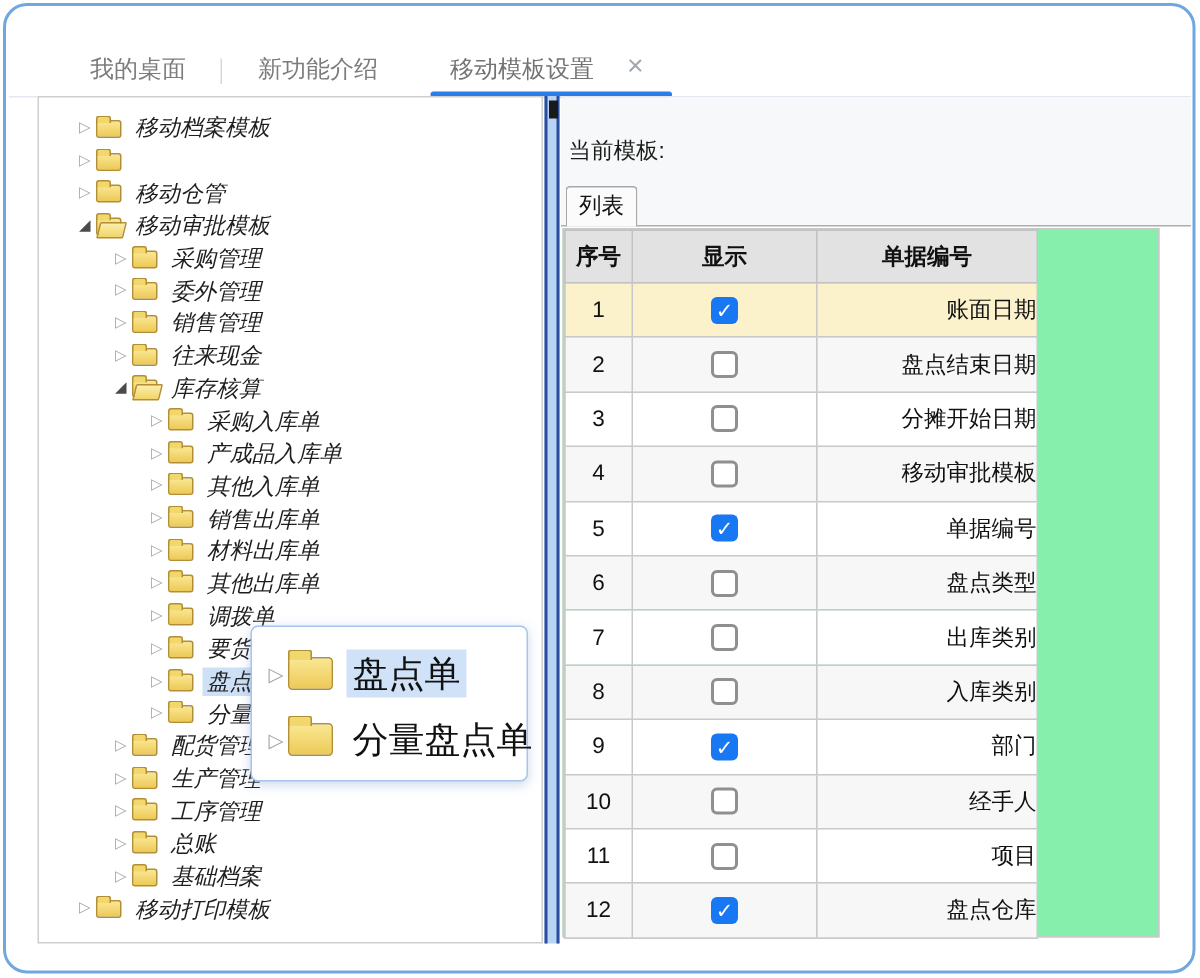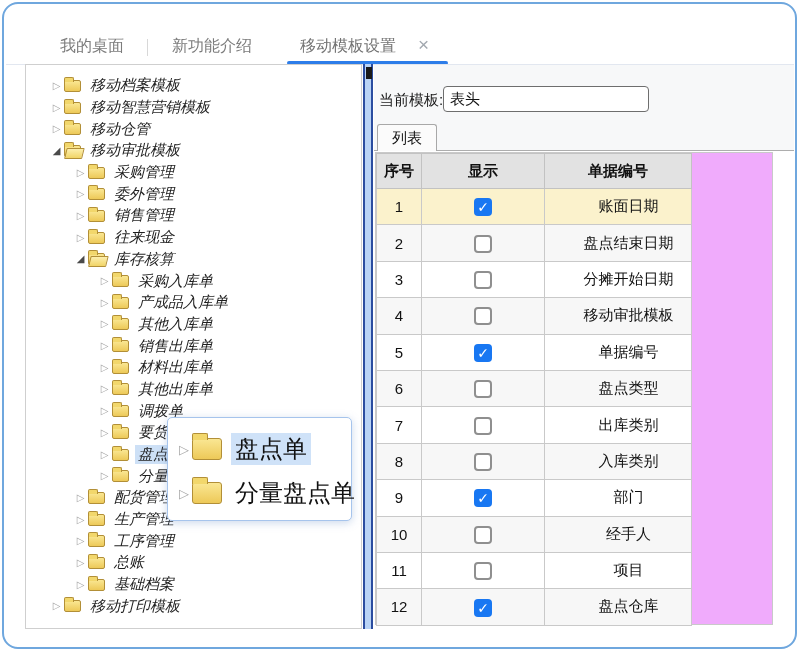--- a/index.html
+++ b/index.html
@@ -46,35 +46,35 @@
   .splitter { position:absolute; left:363px; top:64px; width:10px; height:565px;
               background:#B9D3F5; border-left:2px solid #2B4DA0; border-right:2px solid #2B4DA0; z-index:3; cursor:col-resize; }
   .splitter .grip { position:absolute; left:1px; top:3px; width:6px; height:12px; background:#1A1A1A; }
 
   
   .rpanel { position:absolute; left:374px; top:65px; width:420px; height:564px; background:#fff; z-index:2; }
   .rtop { position:absolute; left:0; top:0; width:420px; height:85px; background:#F7F8F9; }
   .curlabel { position:absolute; left:5px; top:26px; font-size:15px; color:#1A1A1A; }
   .curinput { position:absolute; left:69px; top:21px; width:206px; height:26px; border:1.5px solid #6E6E6E;
               border-radius:4px; background:#fff; font-size:15px; padding:0 6px; font-family:inherit; color:#111; }
-  .listtab { position:absolute; left:3px; top:59px; width:60px; height:27px; background:#FBFBFB;
+  .listtab { position:absolute; left:3px; top:59px; width:48px; height:27px; background:#FBFBFB;
              border:1px solid #A8A8A8; border-bottom:none; border-radius:3px 3px 0 0;
              font-size:15px; color:#111; text-align:center; line-height:26px; cursor:pointer; z-index:4; }
   .tabline { position:absolute; left:0; top:85px; width:420px; height:1px; background:#ADADAD; }
 
   .gridwrap { position:absolute; left:1px; top:87px; width:398px; height:473px;
-              border:1px solid #C9C9C9; background:#f0abfc; }
+              border:1px solid #C9C9C9; background:#86efac; }
   table.grid { border-collapse:collapse; table-layout:fixed; width:315px; }
   .grid col.c1 { width:45px; } .grid col.c2 { width:123px; } .grid col.c3 { width:147px; }
   .grid th { height:35px; background:#E2E2E2; border:1px solid #C2C2C2; font-size:15px; font-weight:bold; color:#111; }
   .grid td { height:36.4px; border:1px solid #C9C9C9; font-size:15px; color:#111; background:#fff; }
   .grid tr.even td { background:#F7F7F7; }
   .grid tr.hl td { background:#FBF2CC; }
   .td-no, .td-show { text-align:center; }
-  .td-field { text-align:center; padding-left:21px;font-family:Liberation Mono, monospace; }
+  .td-field { text-align:right; padding-left:21px;font-family:Liberation Mono, monospace; }
   .cb { width:18px; height:18px; border-radius:4px; display:inline-block; vertical-align:middle; position:relative; cursor:pointer; }
   .cb.off { border:2px solid #8F8F8F; background:#fff; }
   .cb.on { background:#1877F2; }
   .cb.on::after { content:"✓"; position:absolute; left:0; top:0; width:18px; height:18px;
                   color:#fff; font-size:14px; font-weight:bold; line-height:18px; text-align:center; }
 
   
   .popup { position:absolute; left:167px; top:417px; width:185px; height:104px; background:#fff;
            border:1px solid #A6C4EC; border-radius:5px; box-shadow:0 2px 8px rgba(110,145,200,0.35); z-index:10; }
   .prow { display:flex; align-items:center; height:38px; margin:6px 0 0 8px; font-size:24px; color:#111; white-space:nowrap; }
@@ -107,21 +107,20 @@
   <div class="treepanel">
     <div class="tree">
       <div class="ti lv1">
           <span class="ar">▷</span>
           <span class="fo"></span>
           <span class="tl">移动档案模板</span>
         </div>
       <div class="ti lv1">
           <span class="ar">▷</span>
           <span class="fo"></span>
-          <span class="tl">移动智慧营销模板</span>
         </div>
       <div class="ti lv1">
           <span class="ar">▷</span>
           <span class="fo"></span>
           <span class="tl">移动仓管</span>
         </div>
       <div class="ti lv1">
           <span class="ar e">◢</span>
           <span class="fo open"></span>
           <span class="tl">移动审批模板</span>
@@ -234,21 +233,20 @@
     </div>
   </div>
 
   <div class="splitter">
     <div class="grip"></div>
   </div>
 
   <div class="rpanel">
     <div class="rtop"></div>
     <div class="curlabel">当前模板:</div>
-    <input class="curinput" type="text" value="表头" style="">
     <div class="listtab">列表</div>
     <div class="tabline"></div>
 
     <div class="gridwrap">
       <table class="grid">
         <colgroup>
             <col class="c1">
             <col class="c2">
             <col class="c3">
           </colgroup>

